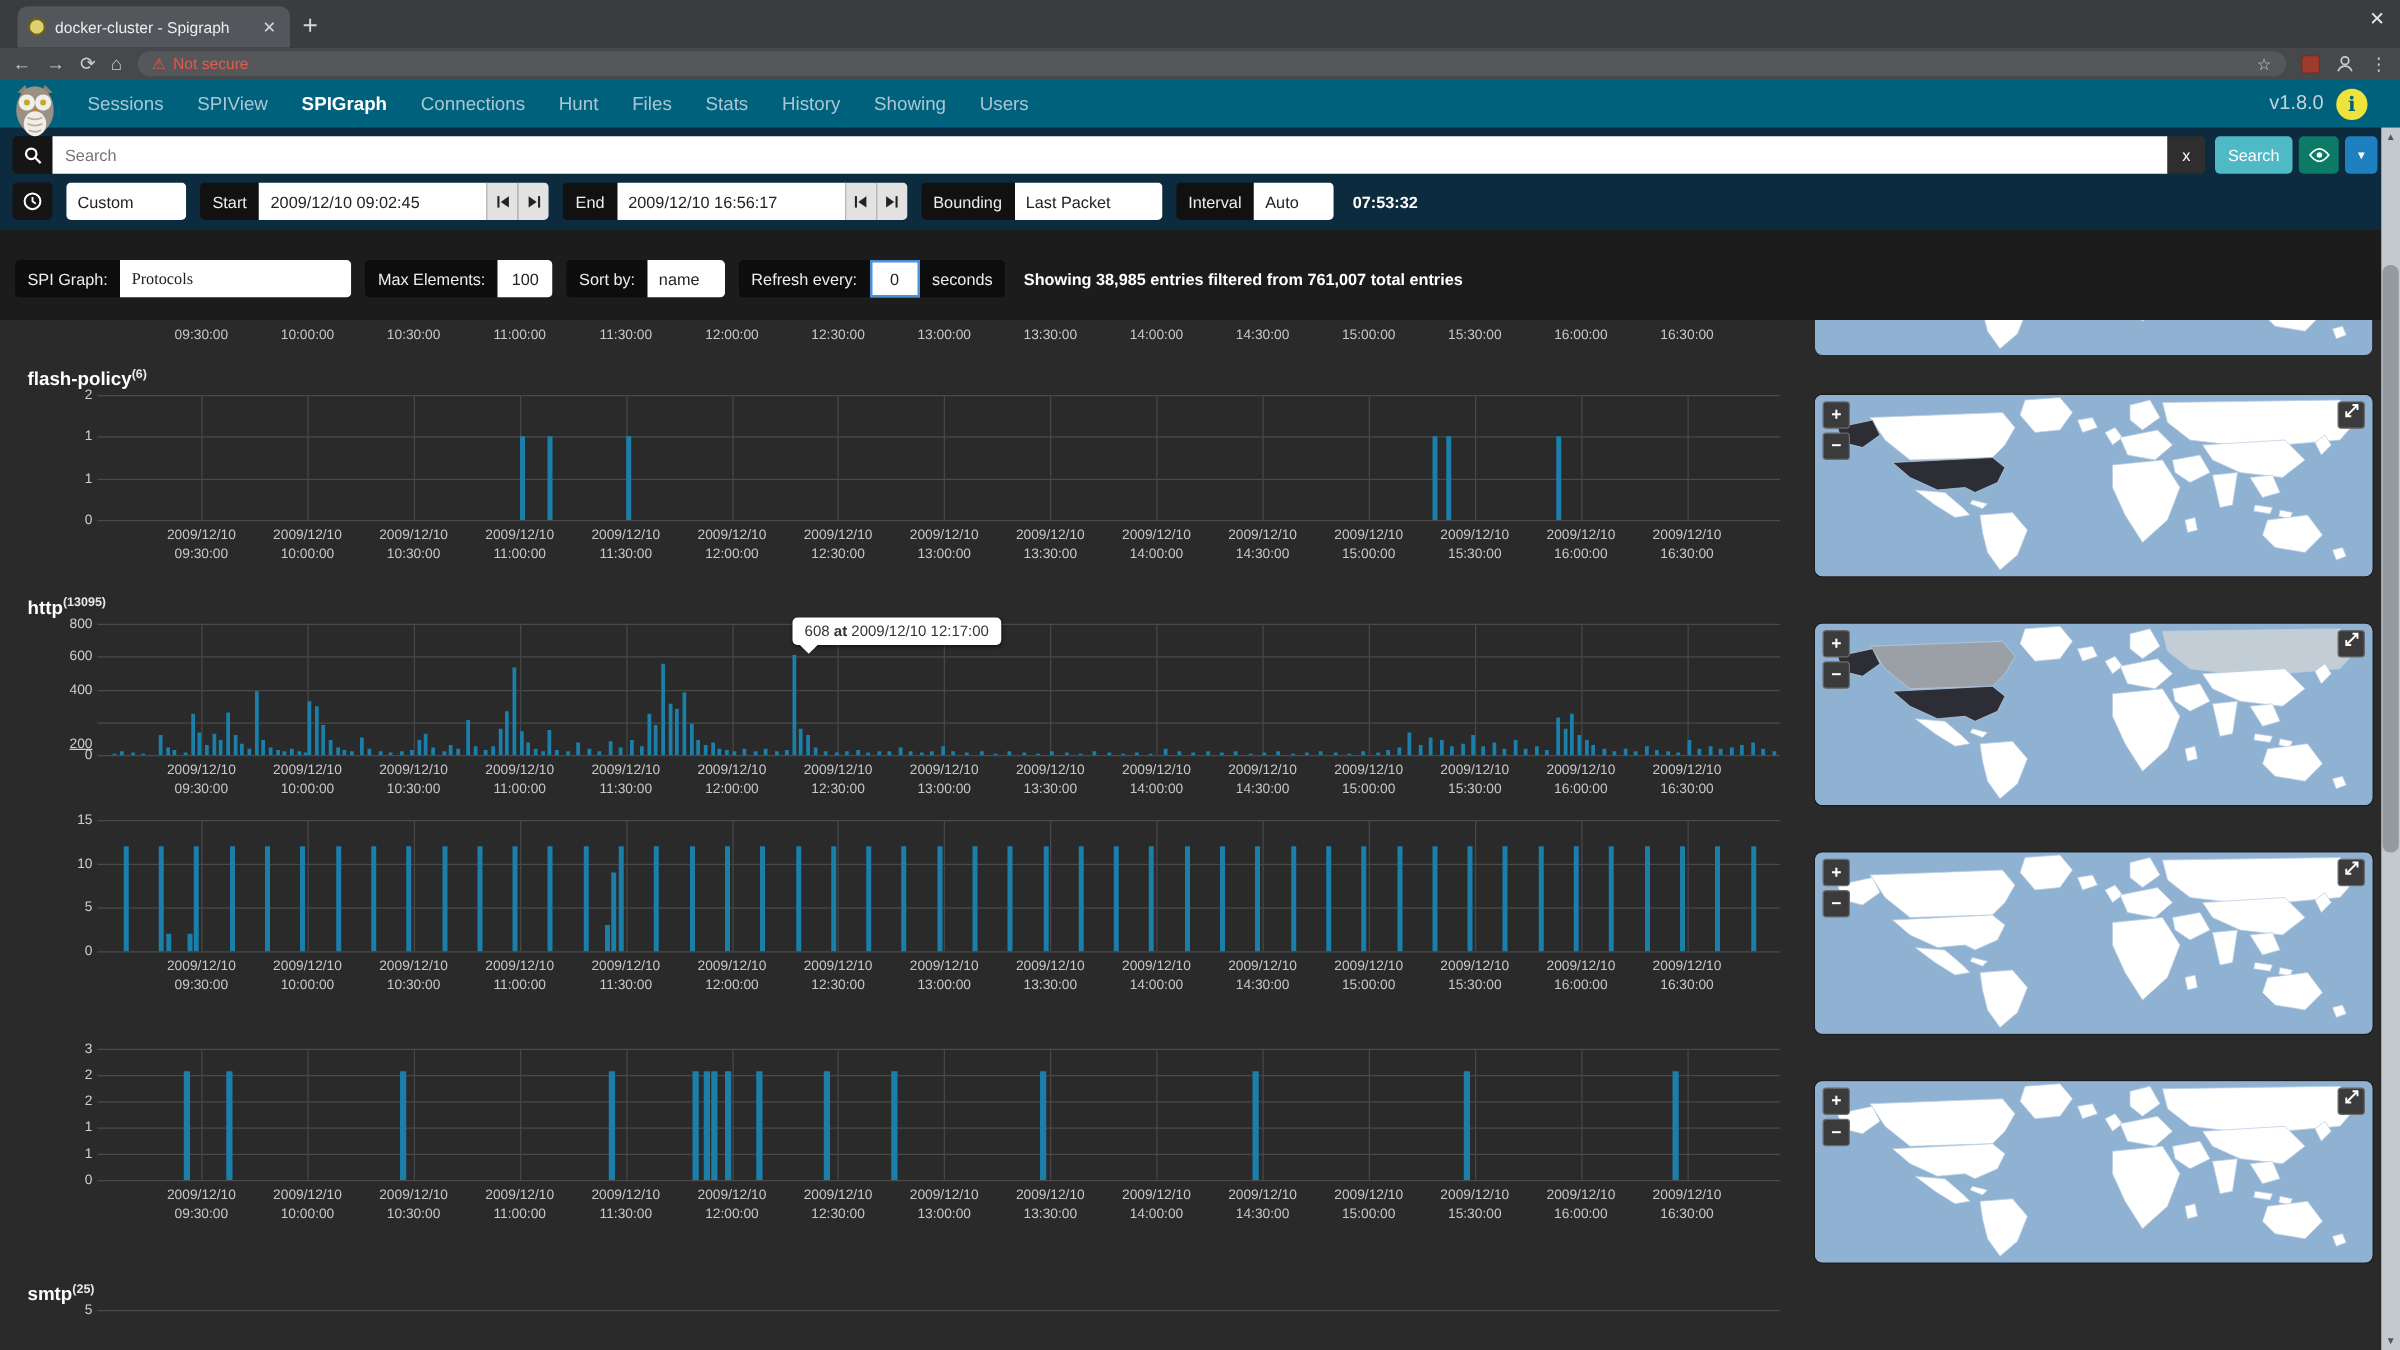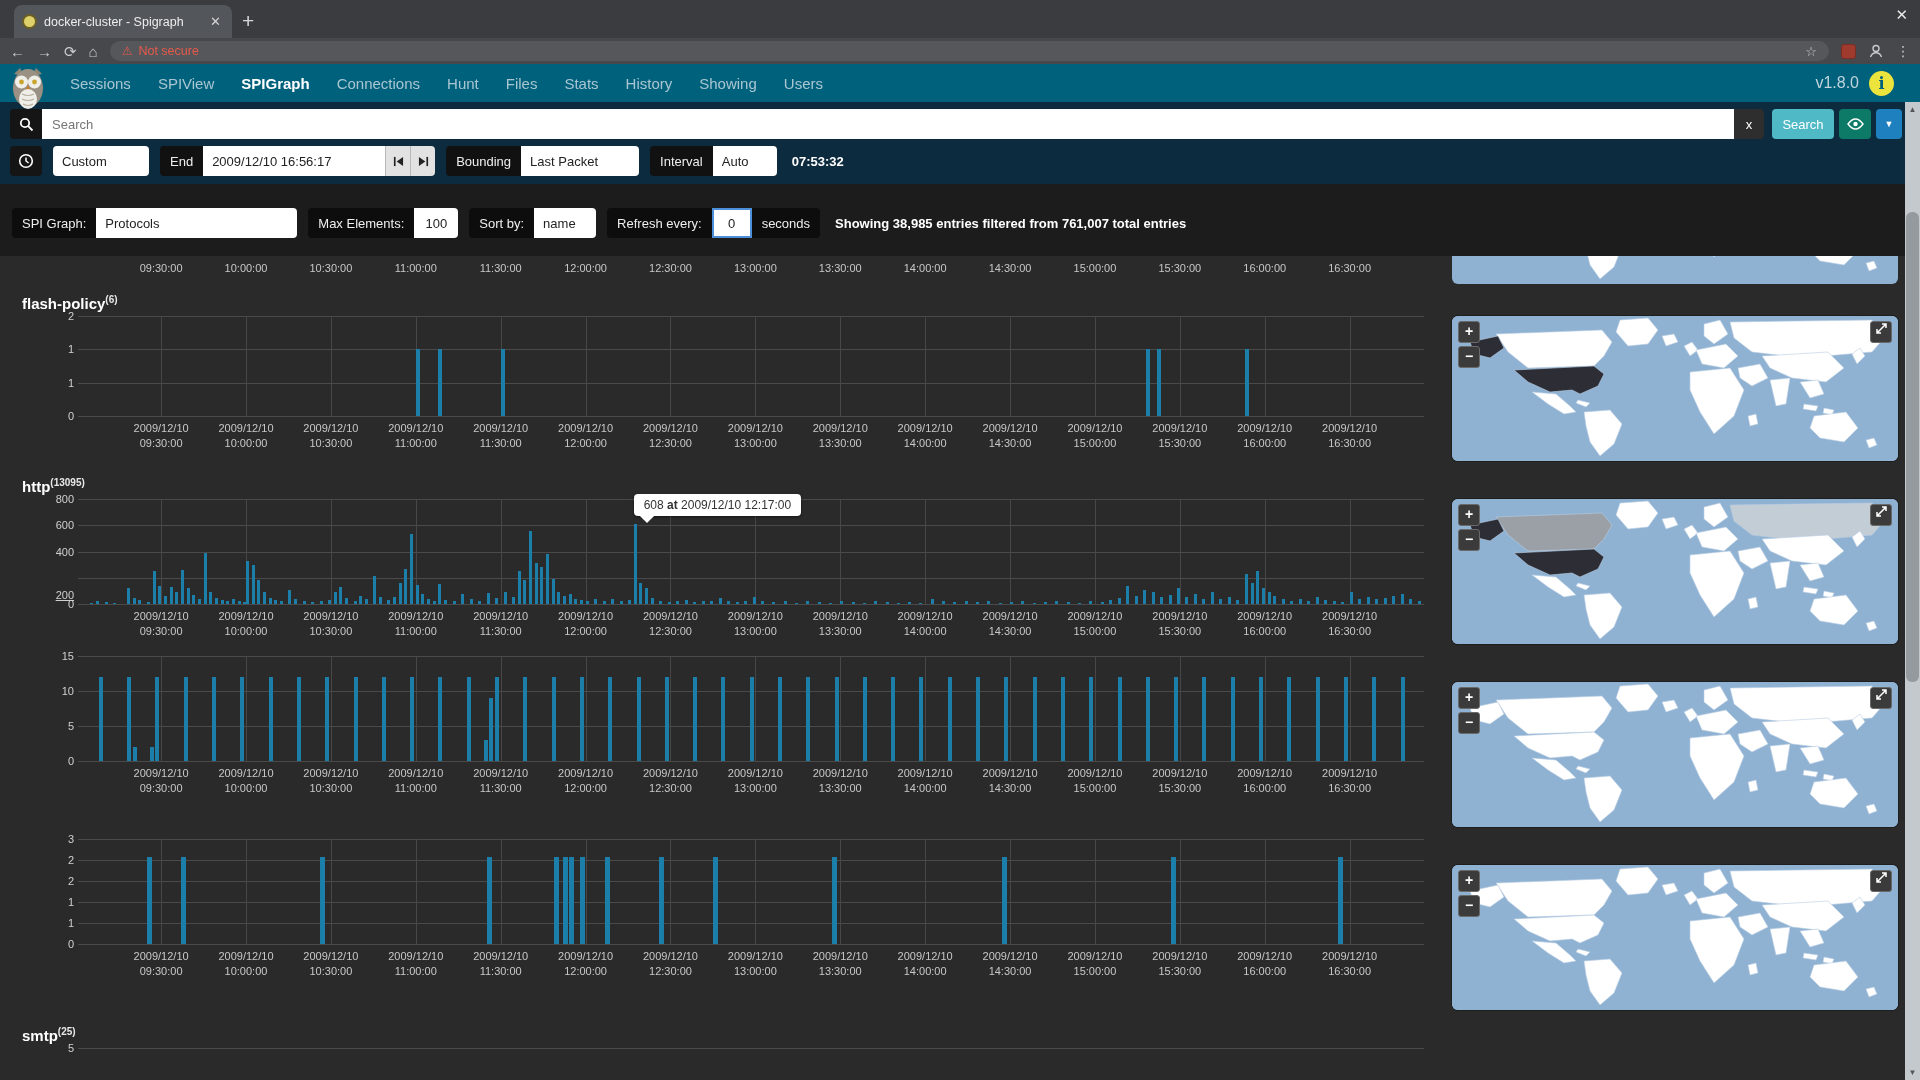--- a/index.html
+++ b/index.html
@@ -192,20 +192,36 @@
     <span class="iconchip" style="border-radius:4px; margin-right:11px;">
       <svg width="16" height="16" viewBox="0 0 16 16">
           <circle cx="8" cy="8" r="6.3" fill="none" stroke="#fff" stroke-width="1.6"></circle>
           <path d="M8 4.5V8l2.6 2" fill="none" stroke="#fff" stroke-width="1.5"></path>
         </svg>
     </span>
     <div class="group">
       <span class="field" style="width:96px;">Custom</span>
     </div>
     <div class="group">
+      <span class="chip">Start</span>
+      <span class="field" style="width:182px;">2009/12/10 09:02:45</span>
+      <span class="skip">
+          <svg width="11" height="11" viewBox="0 0 12 12">
+            <rect x="1" y="1" width="1.8" height="10" fill="#222"></rect>
+            <polygon points="11,1 4,6 11,11" fill="#222"></polygon>
+          </svg>
+        </span>
+      <span class="skip">
+          <svg width="11" height="11" viewBox="0 0 12 12">
+            <rect x="9.2" y="1" width="1.8" height="10" fill="#222"></rect>
+            <polygon points="1,1 8,6 1,11" fill="#222"></polygon>
+          </svg>
+        </span>
+    </div>
+    <div class="group">
       <span class="chip">End</span>
       <span class="field" style="width:182px;">2009/12/10 16:56:17</span>
       <span class="skip">
           <svg width="11" height="11" viewBox="0 0 12 12">
             <rect x="1" y="1" width="1.8" height="10" fill="#222"></rect>
             <polygon points="11,1 4,6 11,11" fill="#222"></polygon>
           </svg>
         </span>
       <span class="skip">
           <svg width="11" height="11" viewBox="0 0 12 12">
@@ -222,21 +238,21 @@
       <span class="chip">Interval</span>
       <span class="field" style="width:64px;">Auto</span>
     </div>
     <span class="duration">07:53:32</span>
   </div>
 </div>
 
 <div class="spirow">
   <div class="group">
     <span class="chip">SPI Graph:</span>
-    <span class="field" style="width:201px;">Protocols</span>
+    <span class="field" style="width:185px;font-family:Liberation Serif, serif;">Protocols</span>
   </div>
   <div class="group">
     <span class="chip">Max Elements:</span>
     <span class="field" style="width:44px; justify-content:center;">100</span>
   </div>
   <div class="group">
     <span class="chip">Sort by:</span>
     <span class="field" style="width:62px;">name</span>
   </div>
   <div class="group">

